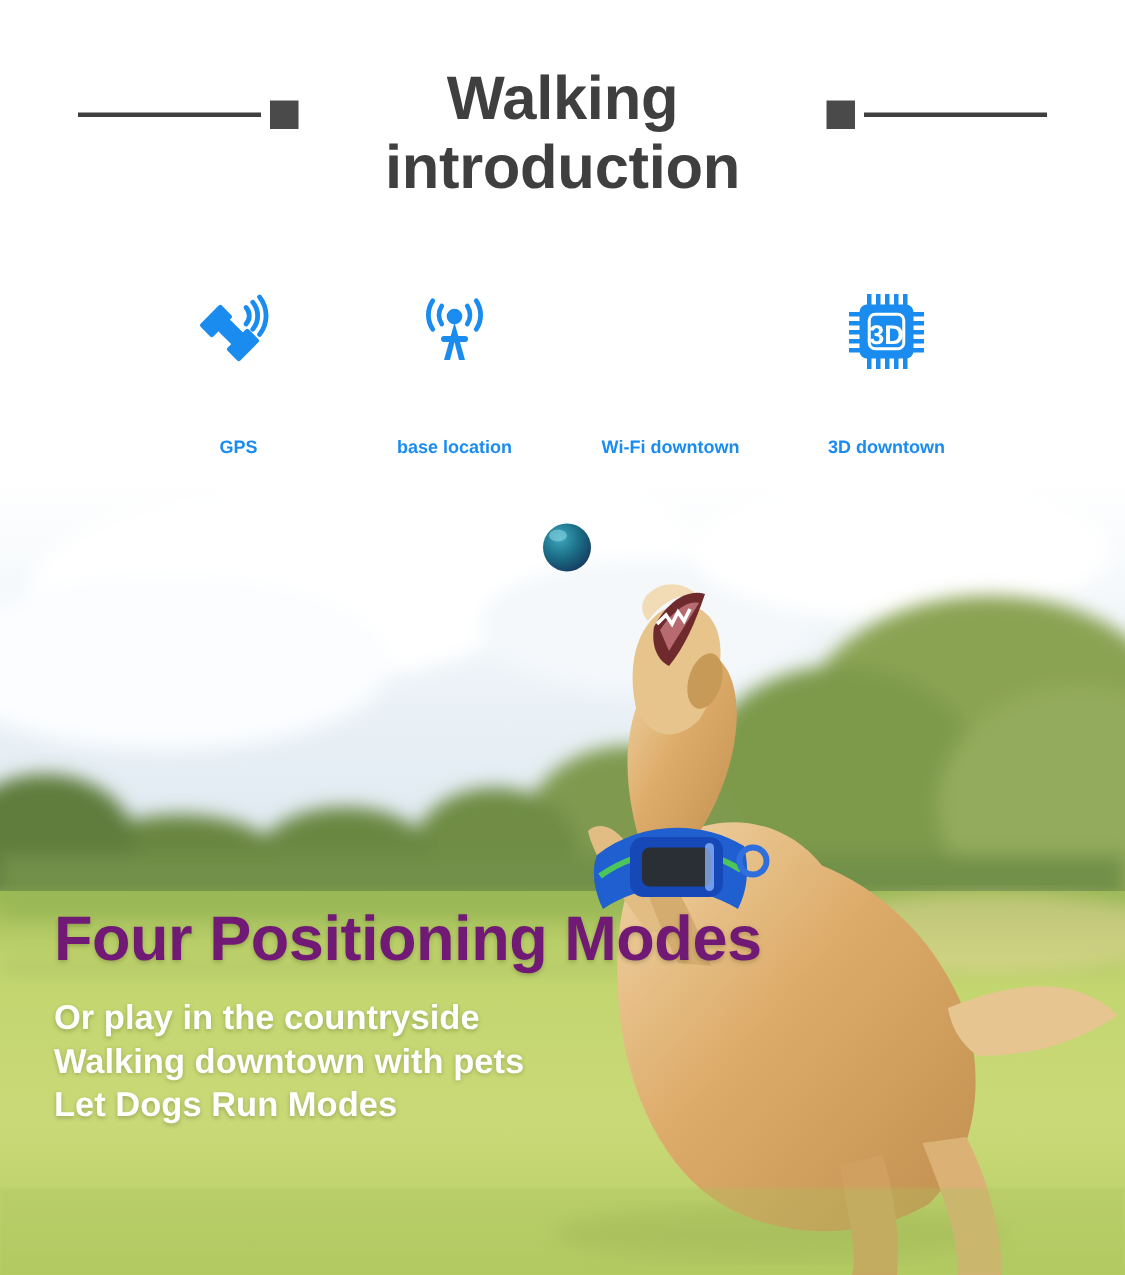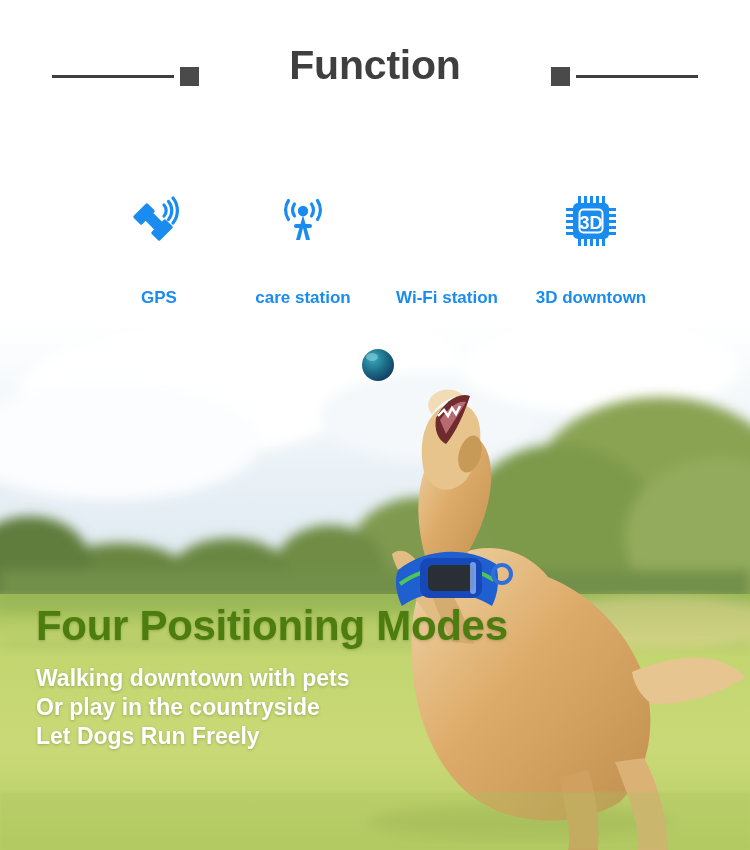--- a/index.html
+++ b/index.html
@@ -88,21 +88,21 @@
     gap: 32px;
   }
   .feature-icon {
     height: 62px;
     display: flex;
     align-items: center;
     justify-content: center;
   }
   .feature-label {
     margin-top: 4px;
-    font-size: 17px;
+    font-size: 12px;
     line-height: 20px;
     font-weight: bold;
     color: #1a8cf0;
     white-space: nowrap;
     font-family: "Liberation Sans", sans-serif;
   }
 
   
   .photo {
     position: absolute;
@@ -118,21 +118,21 @@
     position: absolute;
     left: 36px;
     top: 602px;
     width: 600px;
     z-index: 40;
   }
   .headline {
     font-size: 42px;
     line-height: 48px;
     font-weight: bold;
-    color: #4d7c0f;
+    color: #701a75;
     letter-spacing: -0.3px;
     text-shadow: 0 1px 3px rgba(60,70,30,0.28);
     font-family: "Liberation Sans", sans-serif;
   }
   .subline-wrap { margin-top: 14px; }
   .subline {
     font-size: 23px;
     line-height: 29px;
     font-weight: bold;
     color: #ffffff;
@@ -151,21 +151,22 @@
       <span class="deco-rule"></span>
       <span class="deco-square"></span>
     </div>
 
     <div class="deco deco-right">
       <span class="deco-square"></span>
       <span class="deco-rule"></span>
     </div>
 
     <div class="title-block">
-      <span class="title-line">Function</span>
+      <span class="title-line">Walking</span>
+      <span class="title-line">introduction</span>
     </div>
   </div>
 
   <div class="features">
 
     <div class="feature">
       <div class="feature-icon">
         <svg width="58" height="58" viewBox="0 0 58 58" aria-hidden="true">
           <g fill="#1a8cf0">
             <rect x="4" y="16" width="20" height="12" rx="1.5" transform="rotate(-45 14 22)"></rect>
@@ -192,25 +193,25 @@
             <rect x="20" y="32" width="18" height="4" rx="2"></rect>
           </g>
           <g fill="none" stroke="#1a8cf0" stroke-width="3.2" stroke-linecap="round">
             <path d="M20.5 12 A11 11 0 0 0 20.5 24"></path>
             <path d="M37.5 12 A11 11 0 0 1 37.5 24"></path>
             <path d="M14.5 8.5 A17 17 0 0 0 14.5 27.5"></path>
             <path d="M43.5 8.5 A17 17 0 0 1 43.5 27.5"></path>
           </g>
         </svg>
       </div>
-      <div class="feature-label">care station</div>
+      <div class="feature-label">base location</div>
     </div>
 
     <div class="feature">
-      <div class="feature-label">Wi-Fi station</div>
+      <div class="feature-label">Wi-Fi downtown</div>
     </div>
 
     <div class="feature">
       <div class="feature-icon">
         <svg width="58" height="58" viewBox="0 0 58 58" aria-hidden="true">
           <g fill="#1a8cf0">
             <rect x="16" y="4" width="3" height="8"></rect>
               <rect x="22" y="4" width="3" height="8"></rect>
             <rect x="28" y="4" width="3" height="8"></rect>
               <rect x="34" y="4" width="3" height="8"></rect>
@@ -346,19 +347,19 @@
       </g>
 
       <g opacity="0.32" filter="url(#soft1)">
         <rect x="0" y="470" width="750" height="58" fill="#a9c25c"></rect>
       </g>
     </svg>
 
     <div class="overlay-text" style="position:absolute; left:36px; top:280px; width:620px;">
       <div class="headline">Four Positioning Modes</div>
       <div class="subline-wrap">
+        <div class="subline">Or play in the countryside</div>
         <div class="subline">Walking downtown with pets</div>
-        <div class="subline">Or play in the countryside</div>
-        <div class="subline">Let Dogs Run Freely</div>
+        <div class="subline">Let Dogs Run Modes</div>
       </div>
     </div>
   </div>
 </div>
 
 </body></html>

